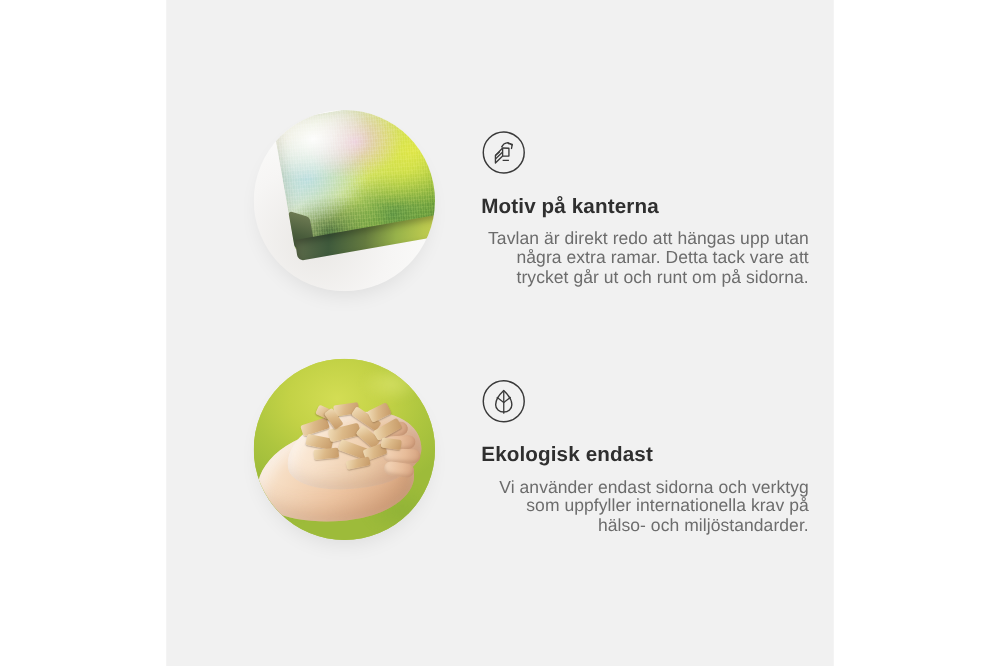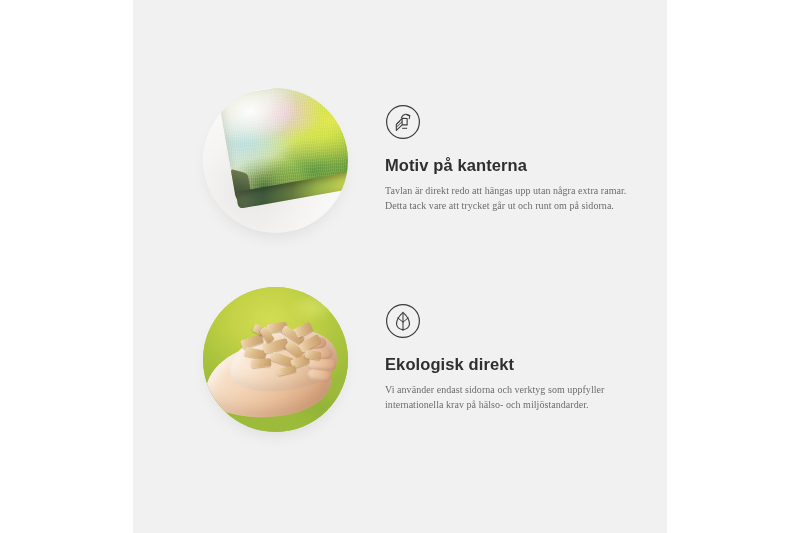--- a/index.html
+++ b/index.html
@@ -239,27 +239,28 @@
     margin: 16px 0 7px 0;
     font-family: "Liberation Sans", sans-serif;
     font-size: 16.5px;
     font-weight: 600;
     color: #2f2f2f;
     letter-spacing: 0.1px;
     line-height: 1.2;
   }
   .feature-body {
     margin: 0;
-    font-family: Liberation Serif, serif;
-    font-size: 10px;
+    font-family: Liberation Sans, sans-serif;
+    font-size: 14px;
     font-weight: 400;
     color: #6c6c6c;
     line-height: 15.5px;
     letter-spacing: 0.05px;
     max-width: 262px;
+    text-align: right;
   }
 </style>
 </head>
 <body>
 
 <div class="page">
 
   <div class="panel">
 
     <div class="feature feature-1">
@@ -330,20 +331,20 @@
       </div>
 
       <div class="text-col">
         <svg class="icon-circle" viewBox="0 0 40 40">
           <circle cx="20" cy="20" r="18.2" fill="none" stroke="#3a3a3a" stroke-width="1.3"></circle>
           <path d="M20 10.4 C25.6 15.6 27.2 20.0 27.2 23.0 C27.2 26.8 24.0 29.6 20 29.6 C16.0 29.6 12.8 26.8 12.8 23.0 C12.8 20.0 14.4 15.6 20 10.4 Z" fill="none" stroke="#3a3a3a" stroke-width="1.25" stroke-linejoin="round"></path>
           <path d="M20 11.6 L20 30.6" fill="none" stroke="#3a3a3a" stroke-width="1.15" stroke-linecap="round"></path>
           <path d="M20 21.2 L14.2 16.6" fill="none" stroke="#3a3a3a" stroke-width="1.1" stroke-linecap="round"></path>
           <path d="M20 21.2 L25.8 16.6" fill="none" stroke="#3a3a3a" stroke-width="1.1" stroke-linecap="round"></path>
         </svg>
-        <h3 class="feature-title">Ekologisk direkt</h3>
+        <h3 class="feature-title">Ekologisk endast</h3>
         <p class="feature-body">Vi använder endast sidorna och verktyg som uppfyller internationella krav på hälso- och miljöstandarder.</p>
       </div>
 
     </div>
 
   </div>
 </div>
 
 </body></html>

